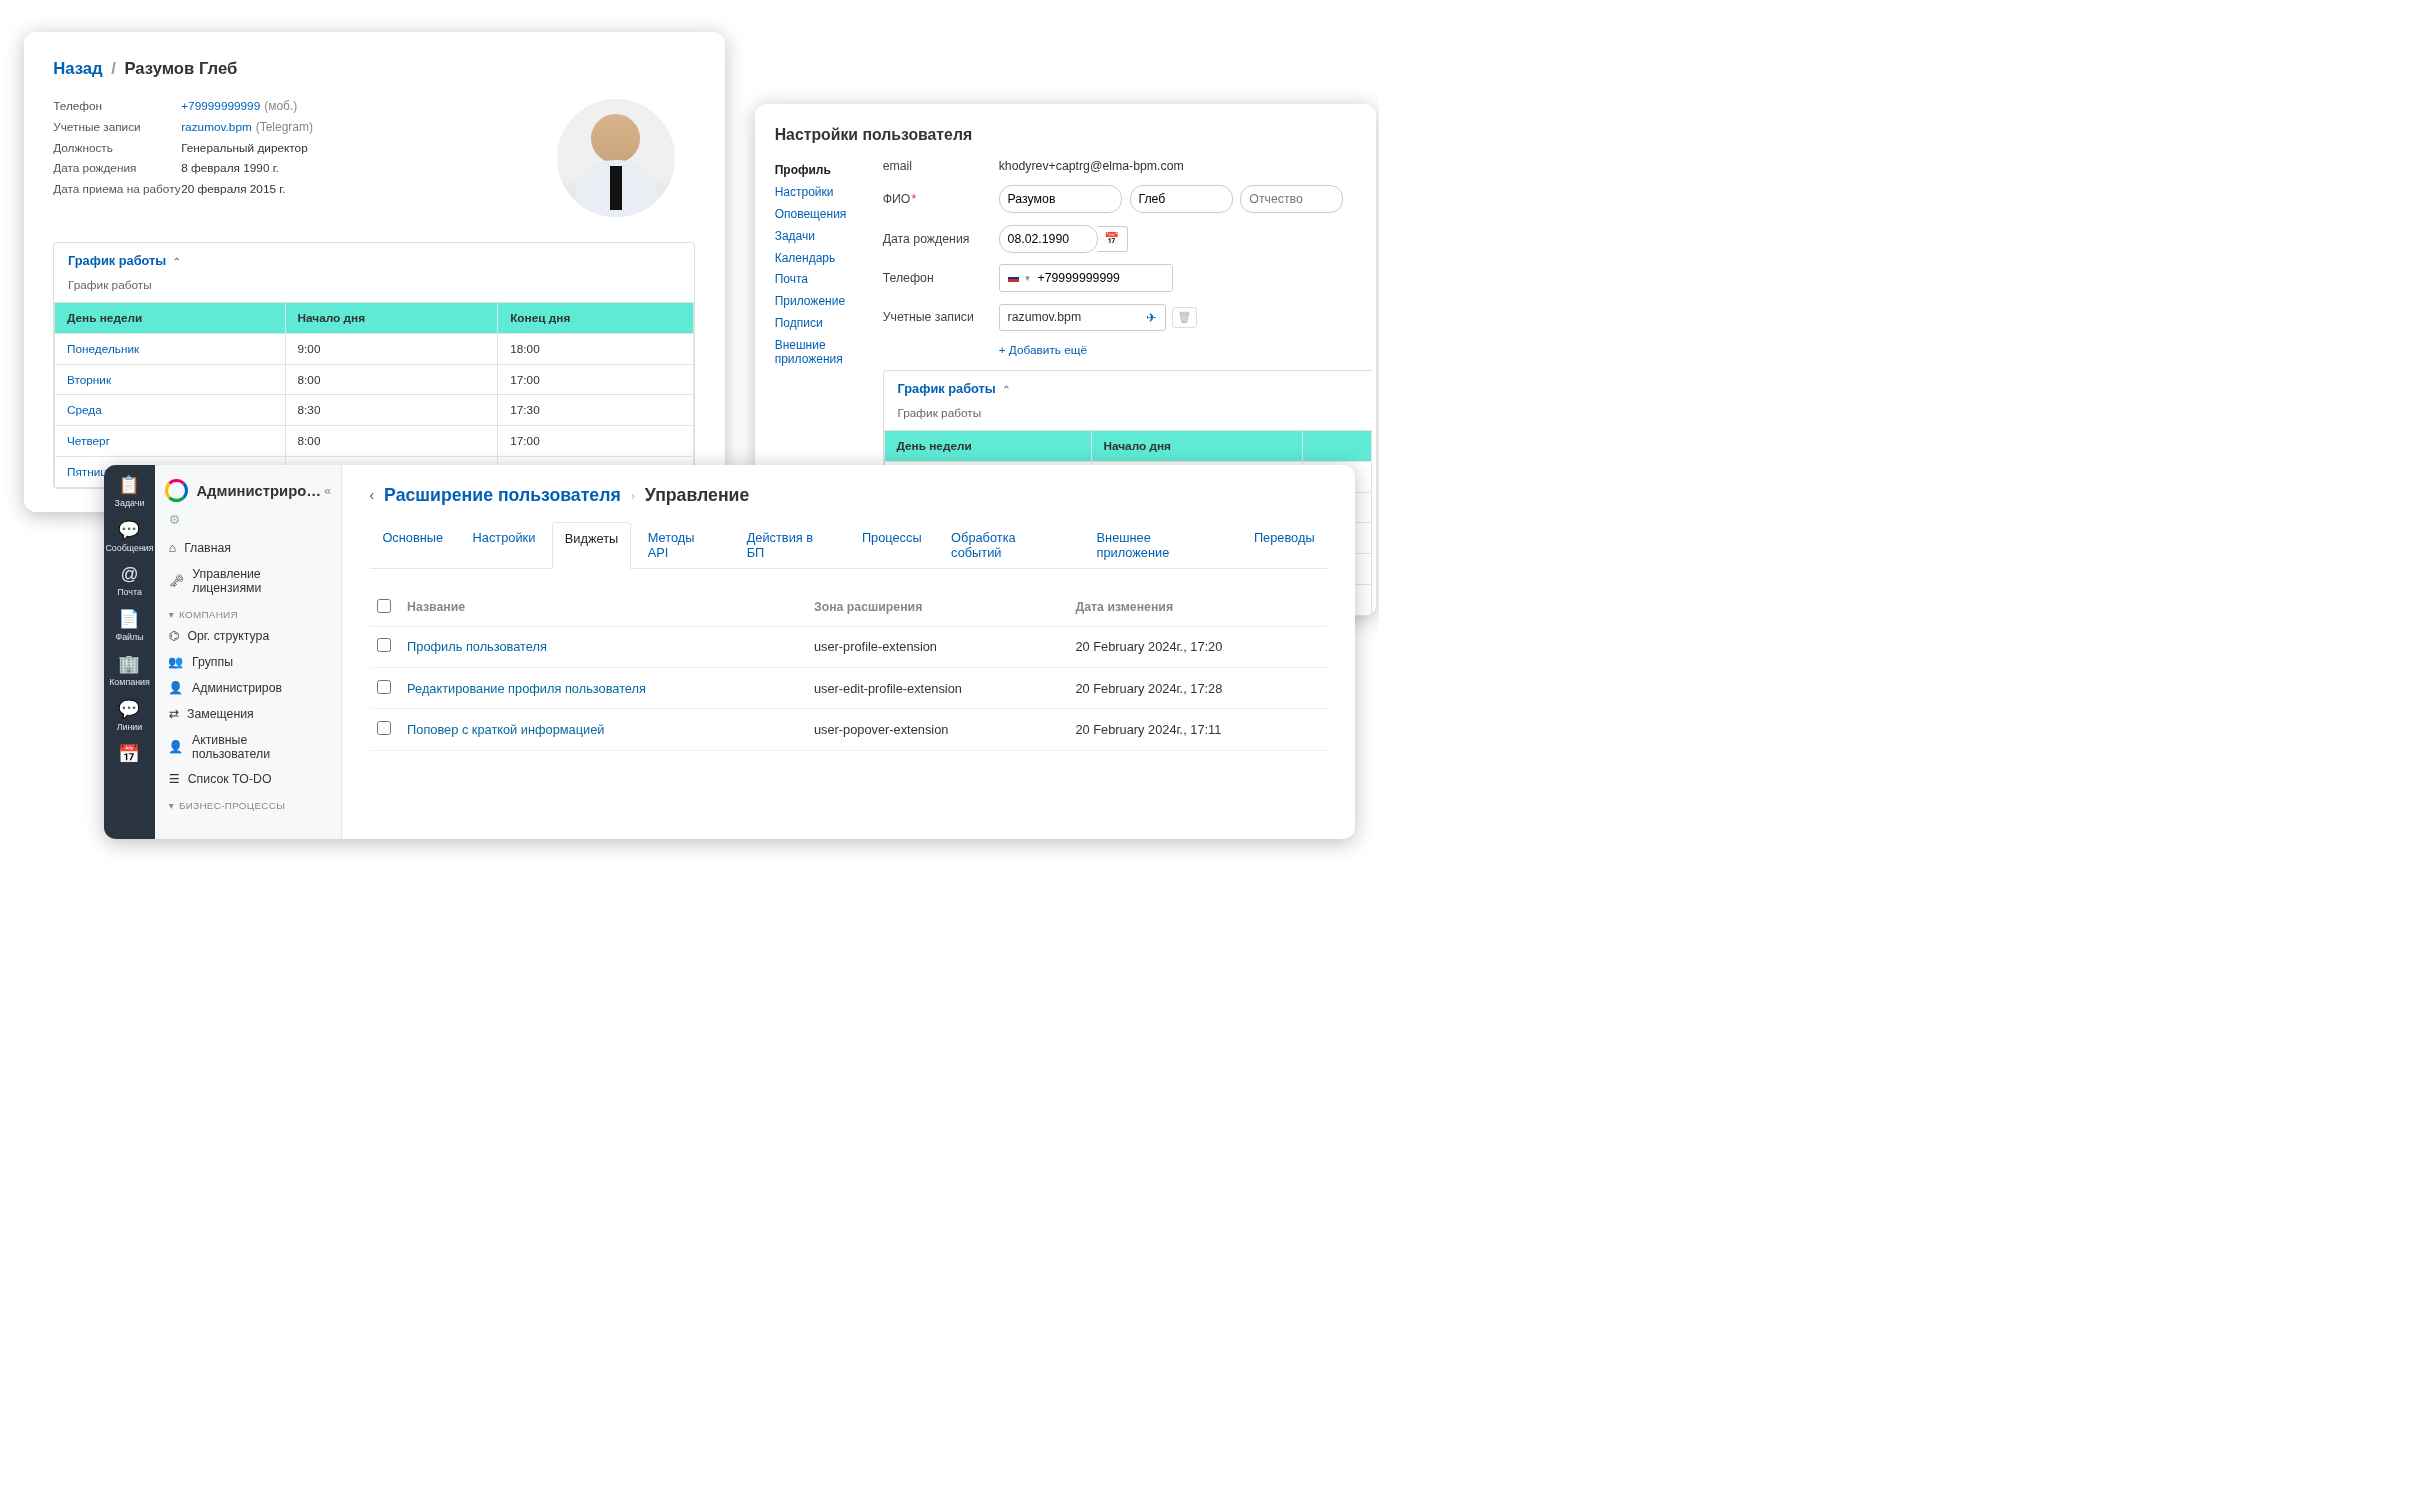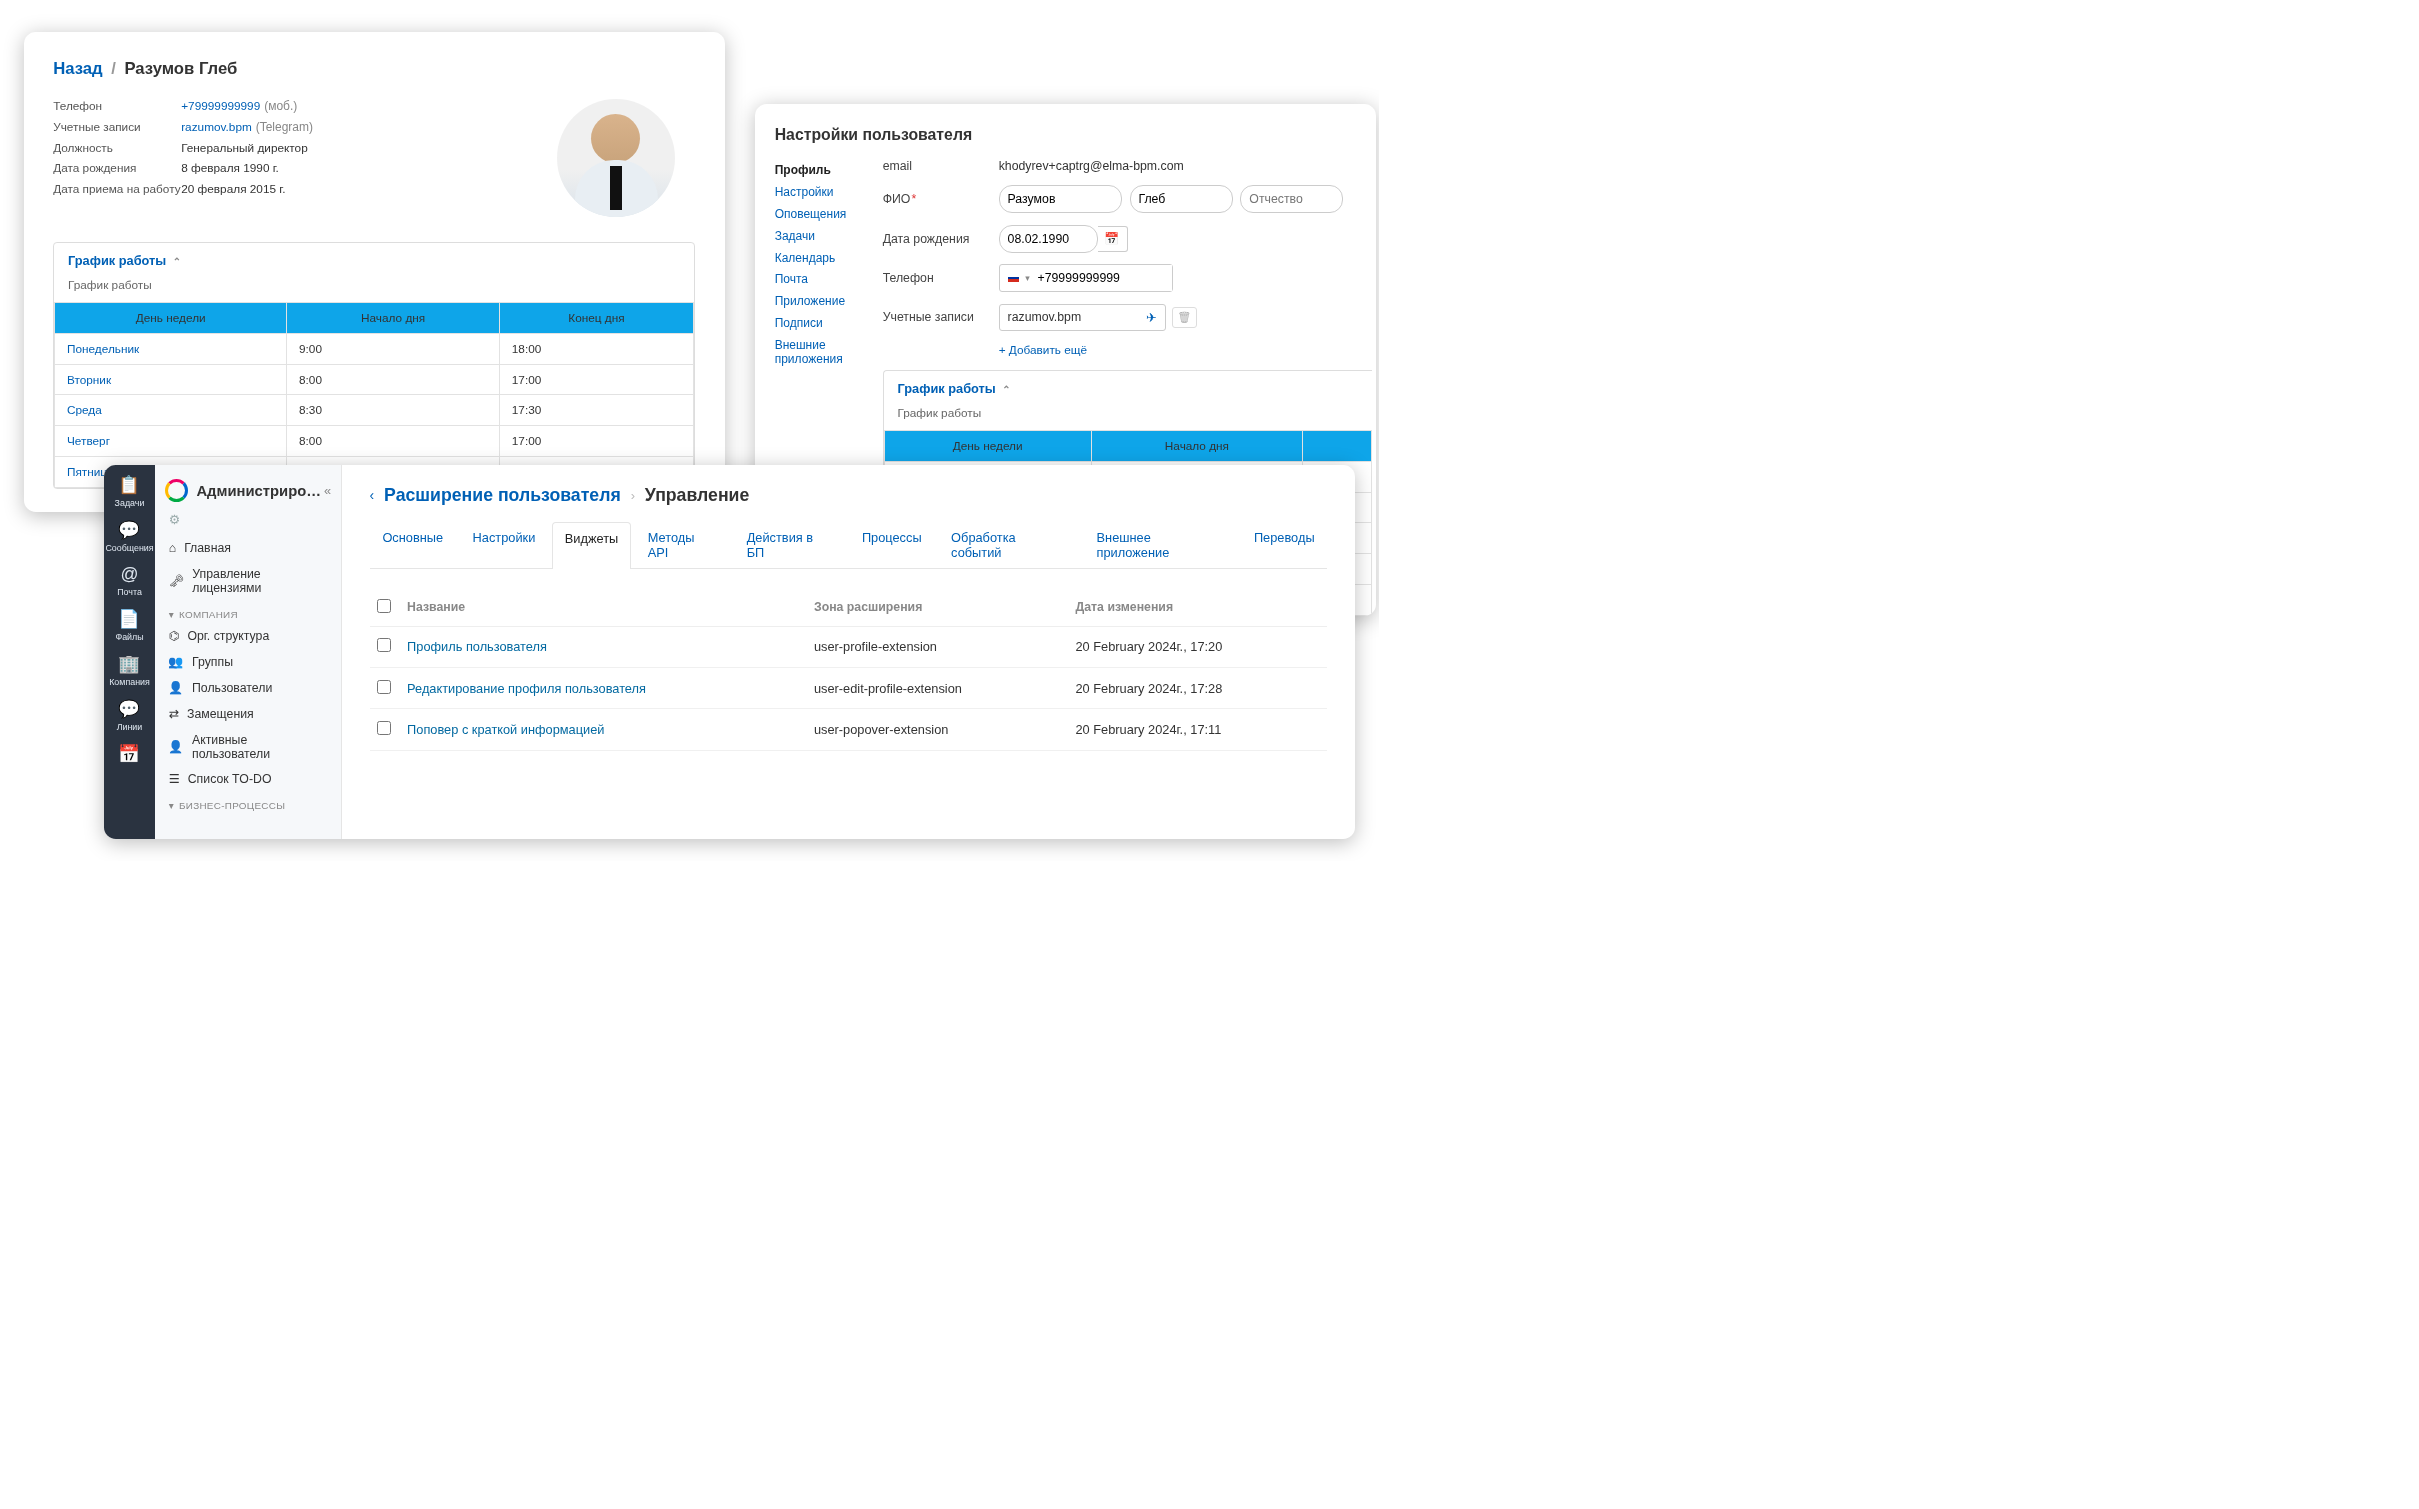--- a/index.html
+++ b/index.html
@@ -36,21 +36,21 @@
 .avatar { width: 118px; height: 118px; border-radius: 50%; background: linear-gradient(#f0f0f0 60%,#d9e2ea); position: relative; overflow: hidden; }
 .avatar::before { content:""; position:absolute; left:34px; top:14.8px; width:49px; height:49px; border-radius:50%; background: linear-gradient(#d9b38c,#c9a47c); }
 .avatar::after { content:""; position:absolute; left:17.7px; top:61px; width:83px; height:69px; background:#e8eef3; border-radius:39px 39px 0 0; }
 .avatar .tie { position:absolute; left:53px; top:67px; width:11.8px; height:44px; background:#111; z-index:2; }
 .section { margin-top: 25.6px; border: 1px solid #ddd; border-radius: 3.9px; }
 .section-h { padding: 9.9px 13.8px; font-weight: 600; color: #0060b5; cursor:pointer; }
 .section-h .chev { color:#888; font-size:9.9px; margin-left:3px; }
 .subh { padding: 0 13.8px 9.9px; color: #666; font-size: 11.8px; }
 table.sched { width: 100%; border-collapse: collapse; font-size: 11.8px; }
 table.sched th, table.sched td { border: 1px solid #e2e2e2; padding: 7.9px 11.8px; text-align: left; }
-table.sched th { background: #0ea5e9; font-weight: 400; color: #333; text-align:center; }
+table.sched th { background: #5eead4; font-weight: 700; color: #333; }
 table.sched td:first-child { color: #0060b5; }
 
 
 #card2 { left: 755px; top: 104px; width: 621px; padding: 21.7px 0 0 19.7px; overflow:hidden; }
 #card2 .title { font-size: 15.8px; font-weight: 600; margin-bottom: 15.8px; }
 #card2 .body { display: flex; }
 .sidenav { width: 108px; padding-right: 9.9px; }
 .sidenav .item { display:block; padding: 3.9px 0; font-size: 12px; color: #0060b5; cursor:pointer; }
 .sidenav .item.active { color: #222; font-weight: 600; }
 .form-col { flex: 1; padding-right: 3.9px; }
@@ -311,21 +311,21 @@
     <div class="ni">
         <span>⌬</span>
         <span>Орг. структура</span>
       </div>
     <div class="ni">
         <span>👥</span>
         <span>Группы</span>
       </div>
     <div class="ni">
         <span>👤</span>
-        <span>Пользователи</span>
+        <span>Администриров</span>
       </div>
     <div class="ni">
         <span>⇄</span>
         <span>Замещения</span>
       </div>
     <div class="ni">
         <span>👤</span>
         <span>Активные пользователи</span>
       </div>
     <div class="ni">

